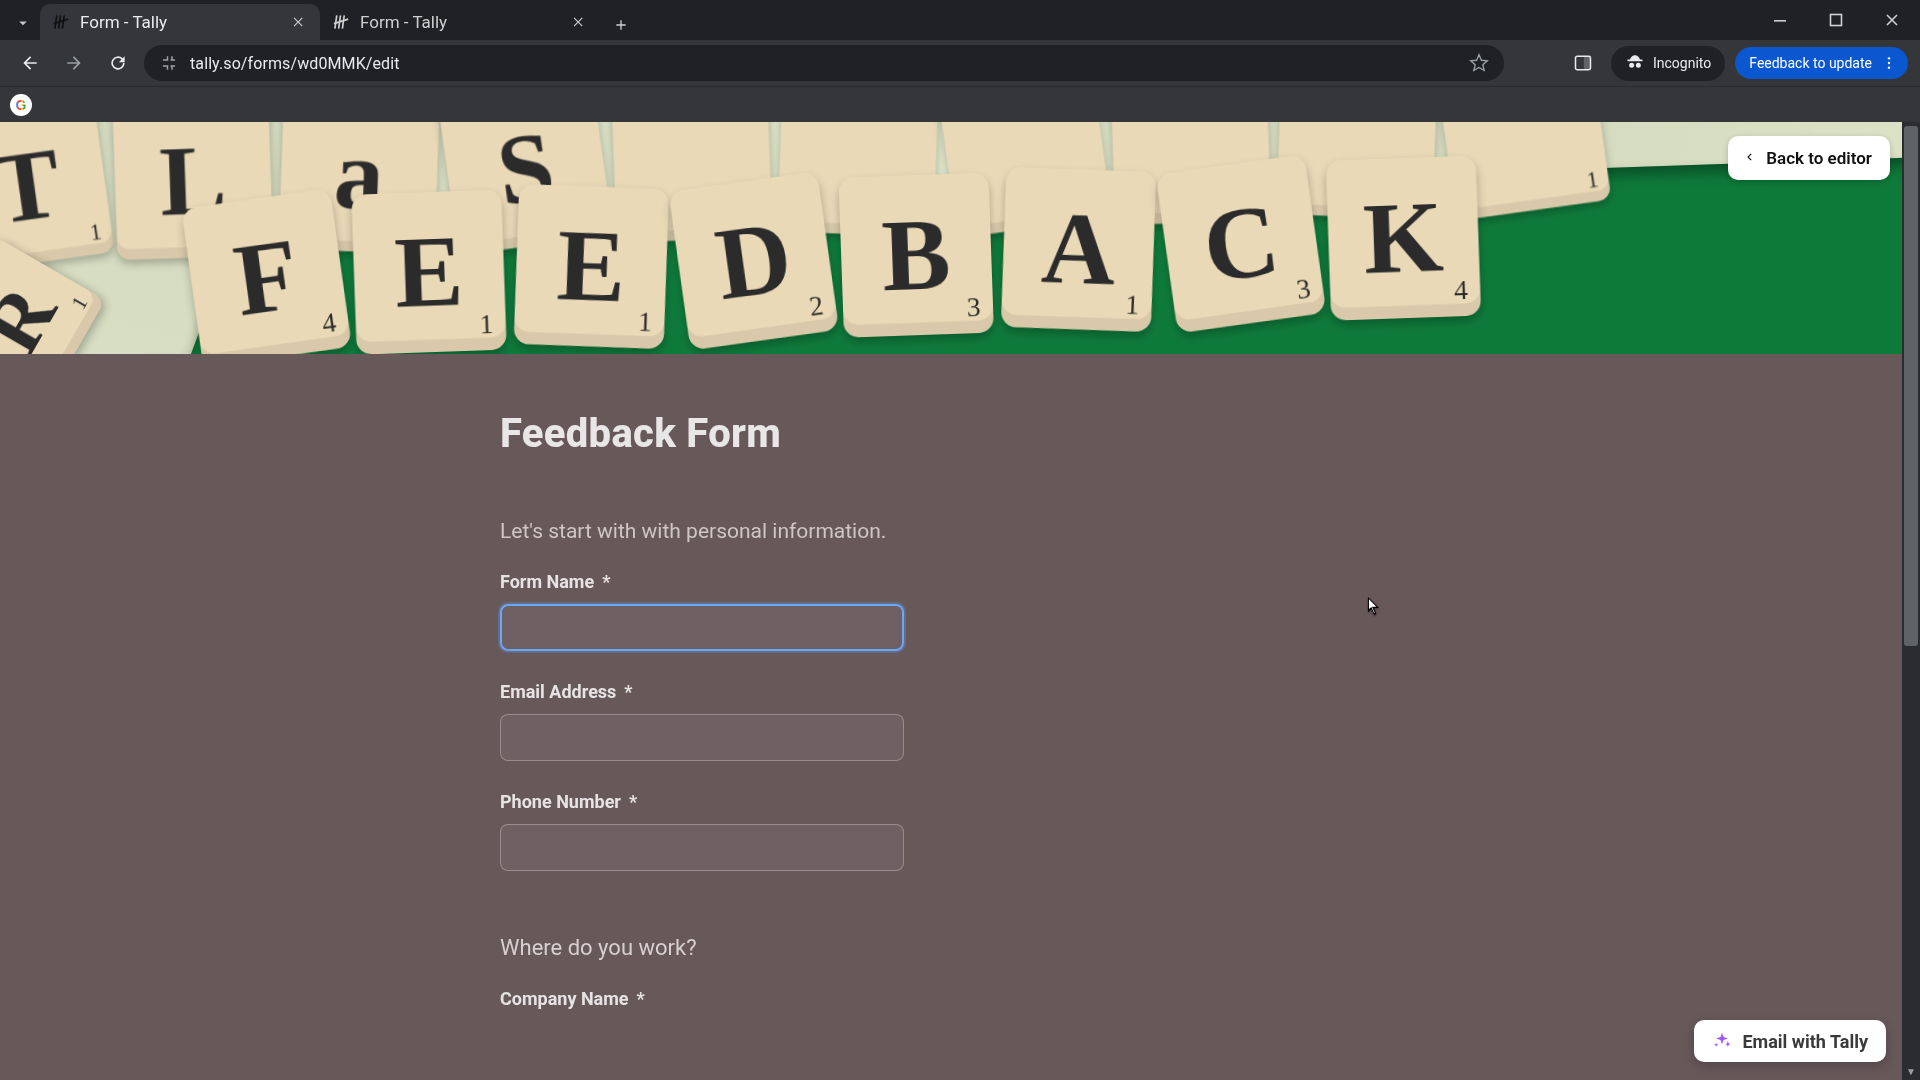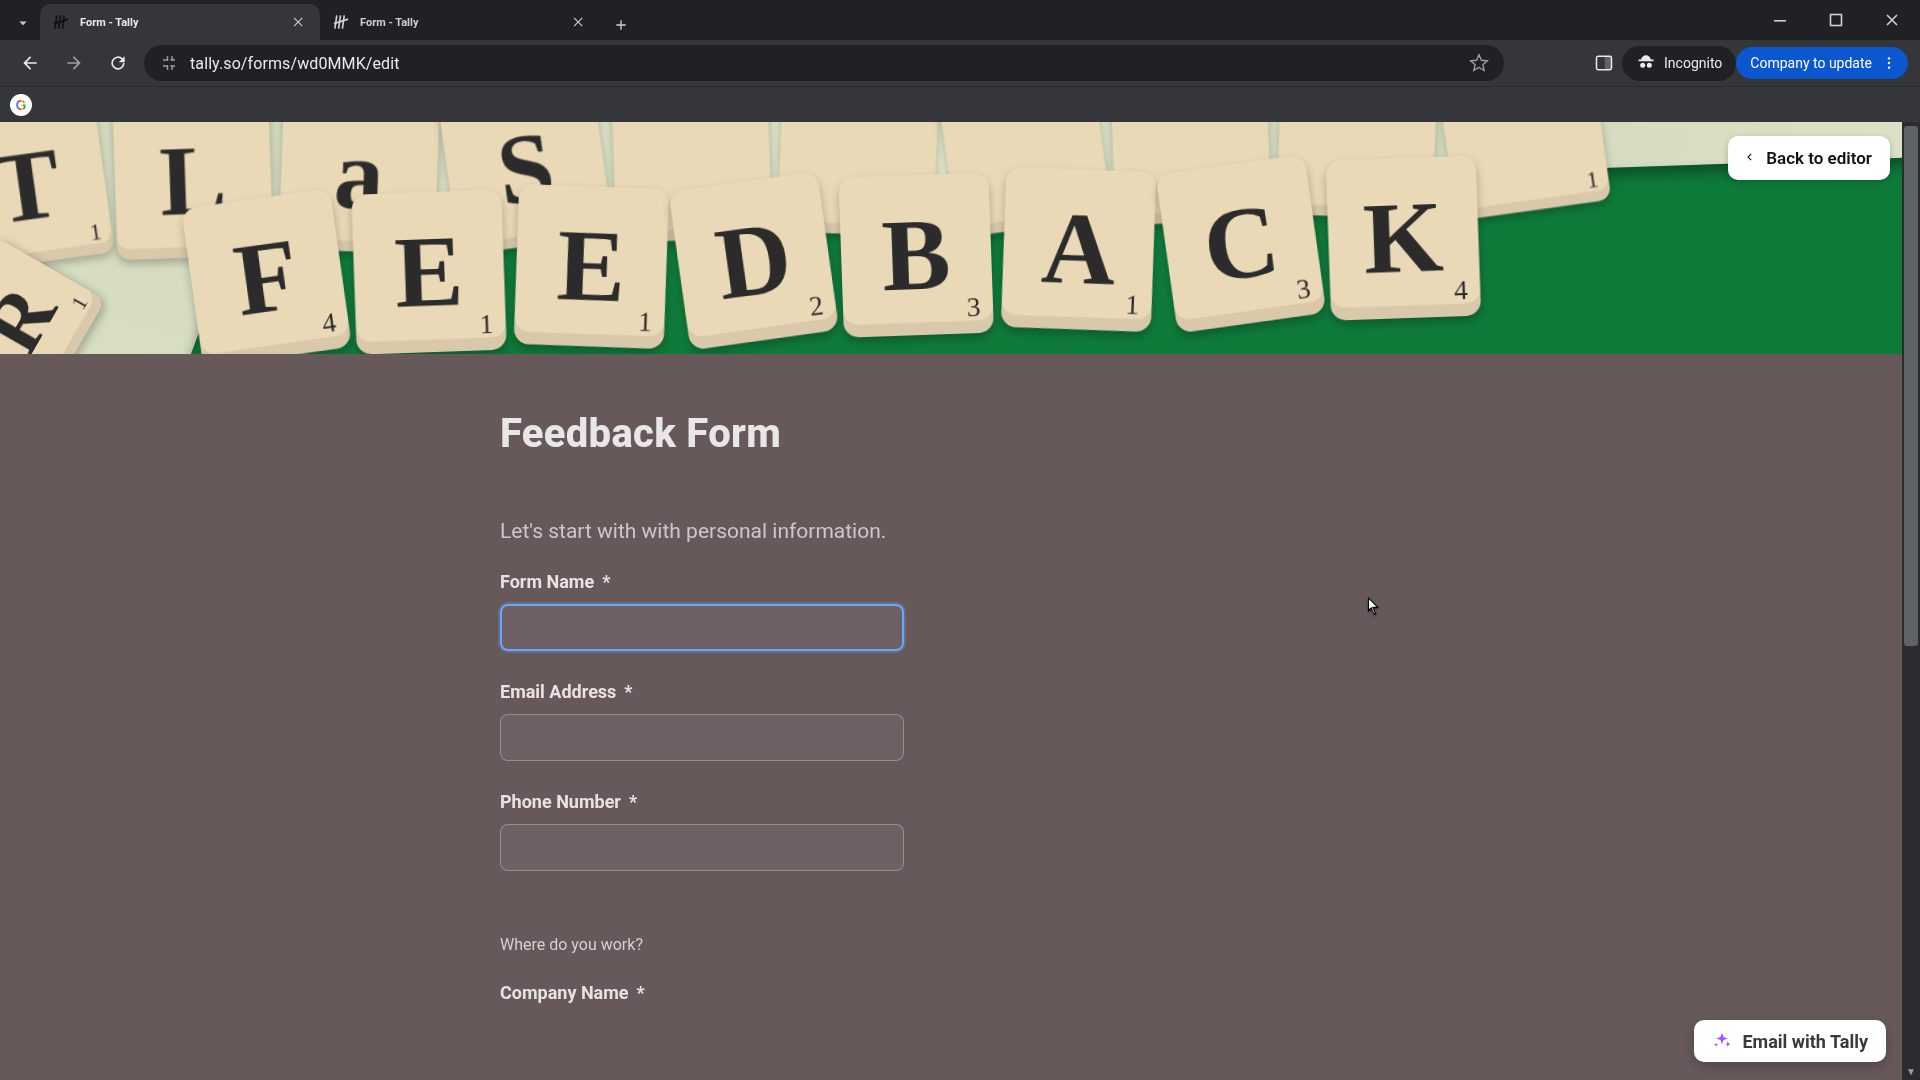--- a/index.html
+++ b/index.html
@@ -6,34 +6,34 @@
 html, body { width: 1920px; height: 1080px; overflow: hidden; background: #202124; }
 
 
 .browser-chrome { background: #202124; }
 .tab-strip { height: 40px; display: flex; align-items: flex-end; padding-left: 6px; }
 .tablist-dropdown { width: 34px; height: 34px; display:flex; align-items:center; justify-content:center; border-radius:6px; color:#c7c7c7; cursor:pointer; }
 .tab { height: 36px; display: flex; align-items: center; padding: 0 12px; gap: 10px; color:#cfcfcf; border-top-left-radius: 10px; border-top-right-radius: 10px; min-width: 280px; position:relative;}
 .tab.active { background: #35363a; color:#e8eaed; }
 .tab .favicon { width:18px; height:18px; display:flex; align-items:center; justify-content:center; }
 .tab .favicon svg { width:18px; height:18px; }
-.tab .title { font-size: 11px; flex:1; white-space:nowrap; overflow:hidden; text-overflow:ellipsis;font-weight:bold;}
+.tab .title { font-size: 17px; flex:1; white-space:nowrap; overflow:hidden; text-overflow:ellipsis;}
 .tab .close { width:18px; height:18px; display:flex; align-items:center; justify-content:center; color:#cfcfcf; cursor:pointer;}
 .new-tab { width:30px; height:30px; display:flex; align-items:center; justify-content:center; color:#cfcfcf; margin-left:6px; cursor:pointer; }
 .window-controls { margin-left:auto; display:flex; height:40px; }
 .window-controls div { width:56px; display:flex; align-items:center; justify-content:center; color:#cfcfcf; cursor:pointer;}
 
 .toolbar { height: 46px; background:#35363a; display:flex; align-items:center; padding: 0 12px; gap:8px; }
 .nav-btn { width:36px; height:36px; border-radius:50%; display:flex; align-items:center; justify-content:center; color:#9aa0a6; cursor:pointer;}
 .nav-btn.enabled { color:#e8eaed; }
 .omnibox { flex:0 0 auto; width: 1360px; height:36px; background:#202124; border-radius:18px; display:flex; align-items:center; padding:0 14px; gap:10px; color:#e8eaed; }
 .omnibox .site-btn { width:22px; height:22px; display:flex; align-items:center; justify-content:center; color:#9aa0a6; }
 .omnibox .url { font-size:16px; color:#e8eaed; letter-spacing:.1px; }
 .omnibox .star { margin-left:auto; color:#9aa0a6; width:22px; height:22px; display:flex; align-items:center; justify-content:center; cursor:pointer;}
-.toolbar .right { margin-left:auto; display:flex; align-items:center; }
+.toolbar .right { margin-left:auto; display:flex; align-items:center; gap:10px;}
 .ext-btn, .panel-btn { width:36px; height:36px; display:flex; align-items:center; justify-content:center; color:#e8eaed; cursor:pointer;}
 .incognito-chip { display:flex; align-items:center; gap:8px; background:#202124; padding:6px 14px; border-radius:18px; color:#e8eaed; font-size:14px; cursor:pointer;}
 .relaunch-chip { display:flex; align-items:center; gap:8px; background:#0b57d0; color:#fff; padding:7px 10px 7px 14px; border-radius:18px; font-size:14px; cursor:pointer;}
 .relaunch-chip .kebab { width:18px; height:18px; display:flex; align-items:center; justify-content:center;}
 
 .bookmarks-bar { height: 36px; background:#35363a; border-top:1px solid #2a2b2e; display:flex; align-items:center; padding-left:10px; }
 .bookmarks-bar .bm { width:22px; height:22px; border-radius:50%; background:#fff; display:flex; align-items:center; justify-content:center; cursor:pointer; }
 .bookmarks-bar .bm span { font-family: "Product Sans", Arial, sans-serif; font-weight:700; font-size:14px;
   background: linear-gradient(90deg,#4285F4 0 25%,#EA4335 25% 50%,#FBBC05 50% 75%,#34A853 75% 100%);
   -webkit-background-clip: text; background-clip:text; color:transparent;}
@@ -75,21 +75,21 @@
 .form-wrap { position:absolute; left:0; right:18px; top:232px; bottom:0; background:#67585a; }
 .form-inner { width: 870px; margin-left: 500px; padding-top: 56px; color:#e7e3e4; }
 .form-title { font-size:40px; font-weight:800; letter-spacing:.3px; color:#e9e6e7; }
 .intro { margin-top:62px; color:#cfc6c8; font-size:21px; }
 .field { margin-top:30px; }
 .field:first-of-type { margin-top:28px; }
 .label { font-weight:700; font-size:18px; color:#e7e3e4; display:flex; align-items:center; gap:8px;}
 .req { color:#e7e3e4; font-size:18px; line-height:1; }
 .input { margin-top:12px; width:404px; height:47px; border-radius:8px; border:1px solid rgba(255,255,255,.28); background:rgba(255,255,255,.06); color:#fff; font-size:16px; padding:0 12px; outline:none;}
 .input.focused { border:2px solid #6aa6ff; box-shadow: 0 0 0 2px rgba(106,166,255,.25); background:rgba(255,255,255,.05);}    
-.section-q { margin-top:64px; color:#d7cfd1; font-size:16px; }
+.section-q { margin-top:64px; color:#d7cfd1; font-size:22px; }
 
 
 .made-chip { position:absolute; right:34px; bottom:18px; background:#fff; color:#3a3a3a; height:42px; padding:0 18px; border-radius:10px; display:flex; align-items:center; gap:10px; font-weight:700; font-size:18px; box-shadow:0 4px 12px rgba(0,0,0,.2); cursor:pointer;}
 .made-chip .spark { width:20px; height:20px; display:block; }
 .made-chip .spark path { fill:#a056ff; }
 
 
 .cursor { position:absolute; width:14px; height:20px; pointer-events:none; }
 .cursor svg { width:14px; height:20px; filter: drop-shadow(0 1px 1px rgba(0,0,0,.5)); }
 
@@ -208,21 +208,21 @@
       </div>
       <div class="incognito-chip">
         <span>
           <svg viewBox="0 0 24 24" width="20" height="20">
               <path fill="currentColor" d="M12 4c3 0 5 2 6 5h3v2H3V9h3c1-3 3-5 6-5zm-4 9a3 3 0 1 1 0 6 3 3 0 0 1 0-6zm8 0a3 3 0 1 1 0 6 3 3 0 0 1 0-6zm-4 2h0"></path>
             </svg>
         </span>
         <span>Incognito</span>
       </div>
       <div class="relaunch-chip">
-        <span>Company to update</span>
+        <span>Feedback to update</span>
         <span class="kebab">
           <svg viewBox="0 0 24 24" width="16" height="16">
               <circle cx="12" cy="5" r="1.8" fill="currentColor"></circle>
               <circle cx="12" cy="12" r="1.8" fill="currentColor"></circle>
               <circle cx="12" cy="19" r="1.8" fill="currentColor"></circle>
             </svg>
         </span>
       </div>
     </div>
   </div>

